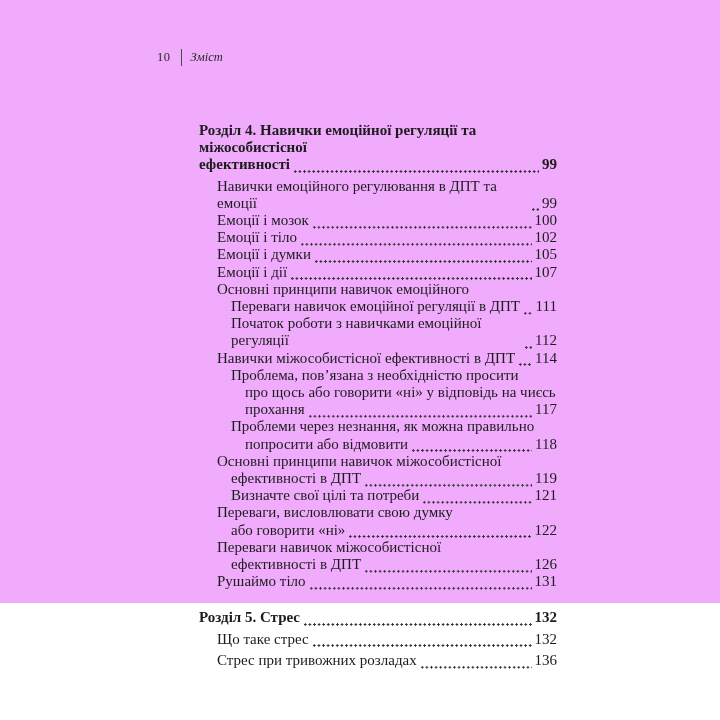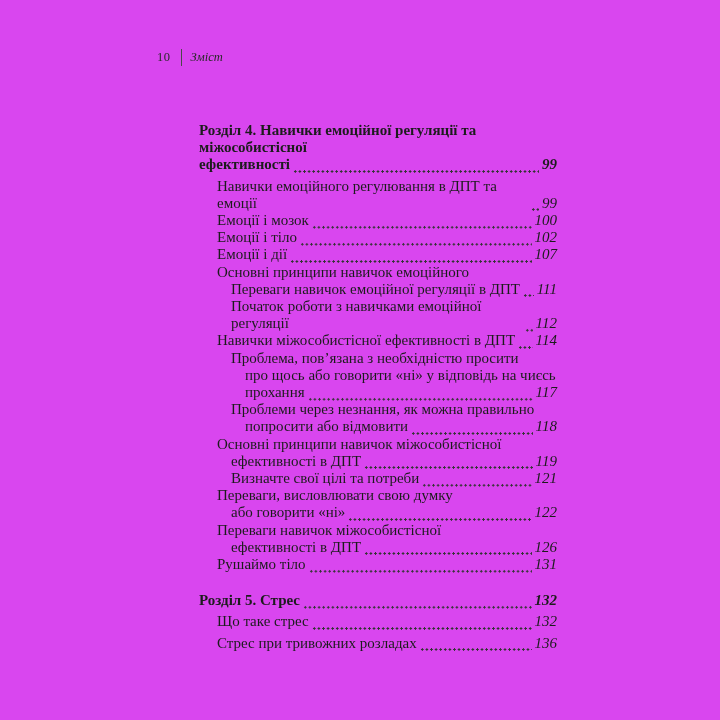--- a/index.html
+++ b/index.html
@@ -6,22 +6,22 @@
   html, body { width: 720px; height: 720px; }
   body {
     background: #ffffff;
     font-family: "Liberation Serif", serif;
     color: #1c1c1c;
     overflow: hidden;
   }
   .page {
     position: relative;
     width: 720px;
-    height: 720px;
-    background: #d946ef;
+    height: 603px;
+    background: #f0abfc;
     padding-left: 37px;
   }
   
   .page-header {
     position: absolute;
     top: 49px;
     left: 157px;
     display: flex;
     align-items: center;
     font-size: 12.5px;
@@ -55,21 +55,21 @@
   .dots {
     flex: 1 1 auto;
     min-width: 8px;
     height: 13px;
     margin: 0 3px 0 3px;
     background-image: radial-gradient(circle, #333 1px, rgba(0,0,0,0) 1.25px);
     background-size: 4.6px 4.6px;
     background-repeat: repeat-x;
     background-position: 0 bottom;
   }
-  .toc-page { white-space: nowrap; font-style: italic; }
+  .toc-page { white-space: nowrap; }
 </style>
 </head>
 <body>
 
 <div class="page">
 
   <header class="page-header">
     <span class="page-num">10</span>
     <span class="header-divider"></span>
     <span class="header-title">Зміст</span>
@@ -102,20 +102,27 @@
       </div>
       <div class="toc-entry indent-1">
         <div class="toc-line">
           <span class="toc-text">Емоції і тіло</span>
           <span class="dots"></span>
           <span class="toc-page">102</span>
         </div>
       </div>
       <div class="toc-entry indent-1">
         <div class="toc-line">
+          <span class="toc-text">Емоції і думки</span>
+          <span class="dots"></span>
+          <span class="toc-page">105</span>
+        </div>
+      </div>
+      <div class="toc-entry indent-1">
+        <div class="toc-line">
           <span class="toc-text">Емоції і дії</span>
           <span class="dots"></span>
           <span class="toc-page">107</span>
         </div>
       </div>
       <div class="toc-entry indent-1">
         <div class="toc-line">
           <span class="toc-text">Основні принципи навичок емоційного</span>
         </div>
       </div>

